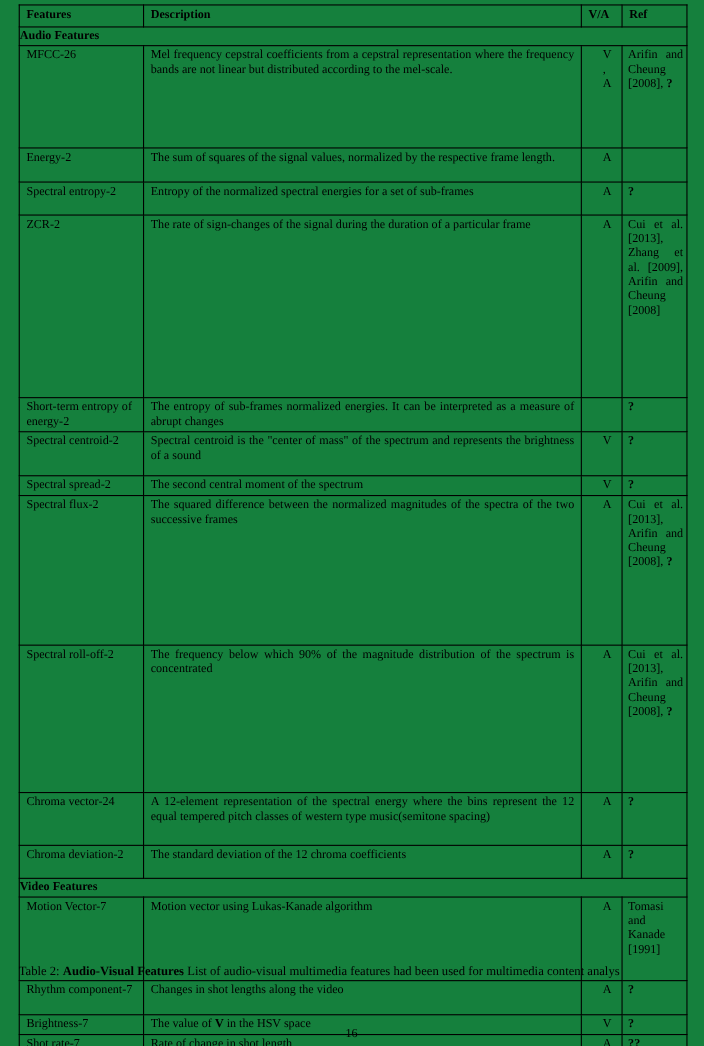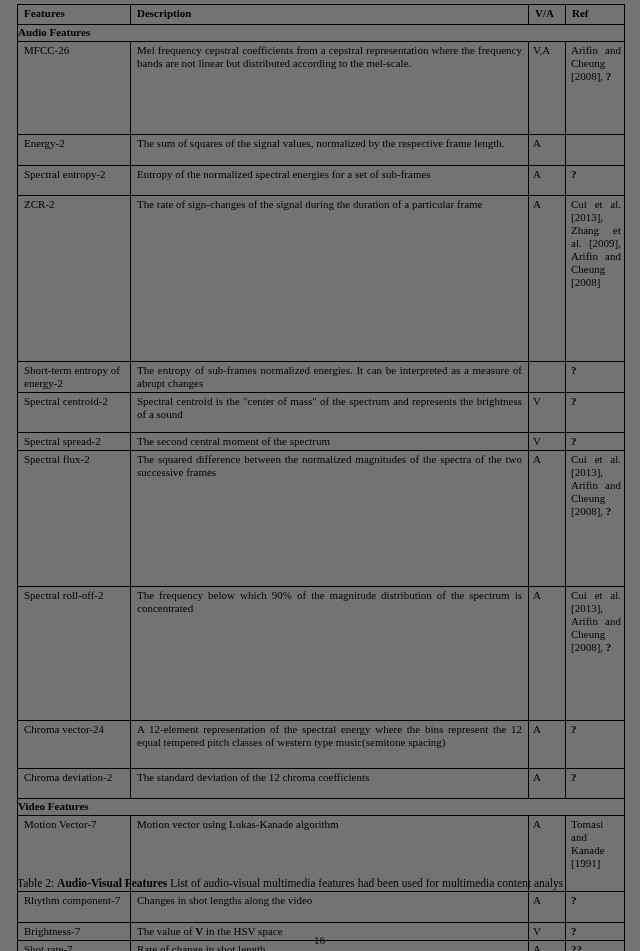--- a/index.html
+++ b/index.html
@@ -1,19 +1,19 @@
 <!DOCTYPE html>
 <html><head>
 <meta charset="utf-8">
 <style>
   html,body{margin:0;padding:0;background:#888;}
   .page{
     position:relative;
     width:640px;height:951px;
-    background:#737373;
+    background:#15803d;
     overflow:hidden;
     font-family:"Liberation Serif","DejaVu Serif",serif;
     color:#000;
   }
   table.features{
     position:absolute;
     left:17px;top:4px;
     width:607px;
     border-collapse:collapse;
     table-layout:fixed;
@@ -37,21 +37,21 @@
     height:15px;
   }
   td.section{
     font-size:11.5px;
     font-weight:bold;
     padding:1px 0;
     height:14px;
   }
   td.feat{padding:2px 4px 2px 6px;}
   td.desc{padding:2px 6px;text-align:justify;}
-  td.va{padding:2px 4px;margin-left:14px;}
+  td.va{padding:2px 19px;margin-left:14px;}
   td.ref{padding:2px 3px 2px 5px;text-align:justify;}
   .bq{font-weight:bold;}
   .bv{font-weight:bold;}
   .caption{
     position:absolute;
     left:17px;top:876px;
     width:607px;
     font-size:11.5px;
     line-height:14px;
   }

